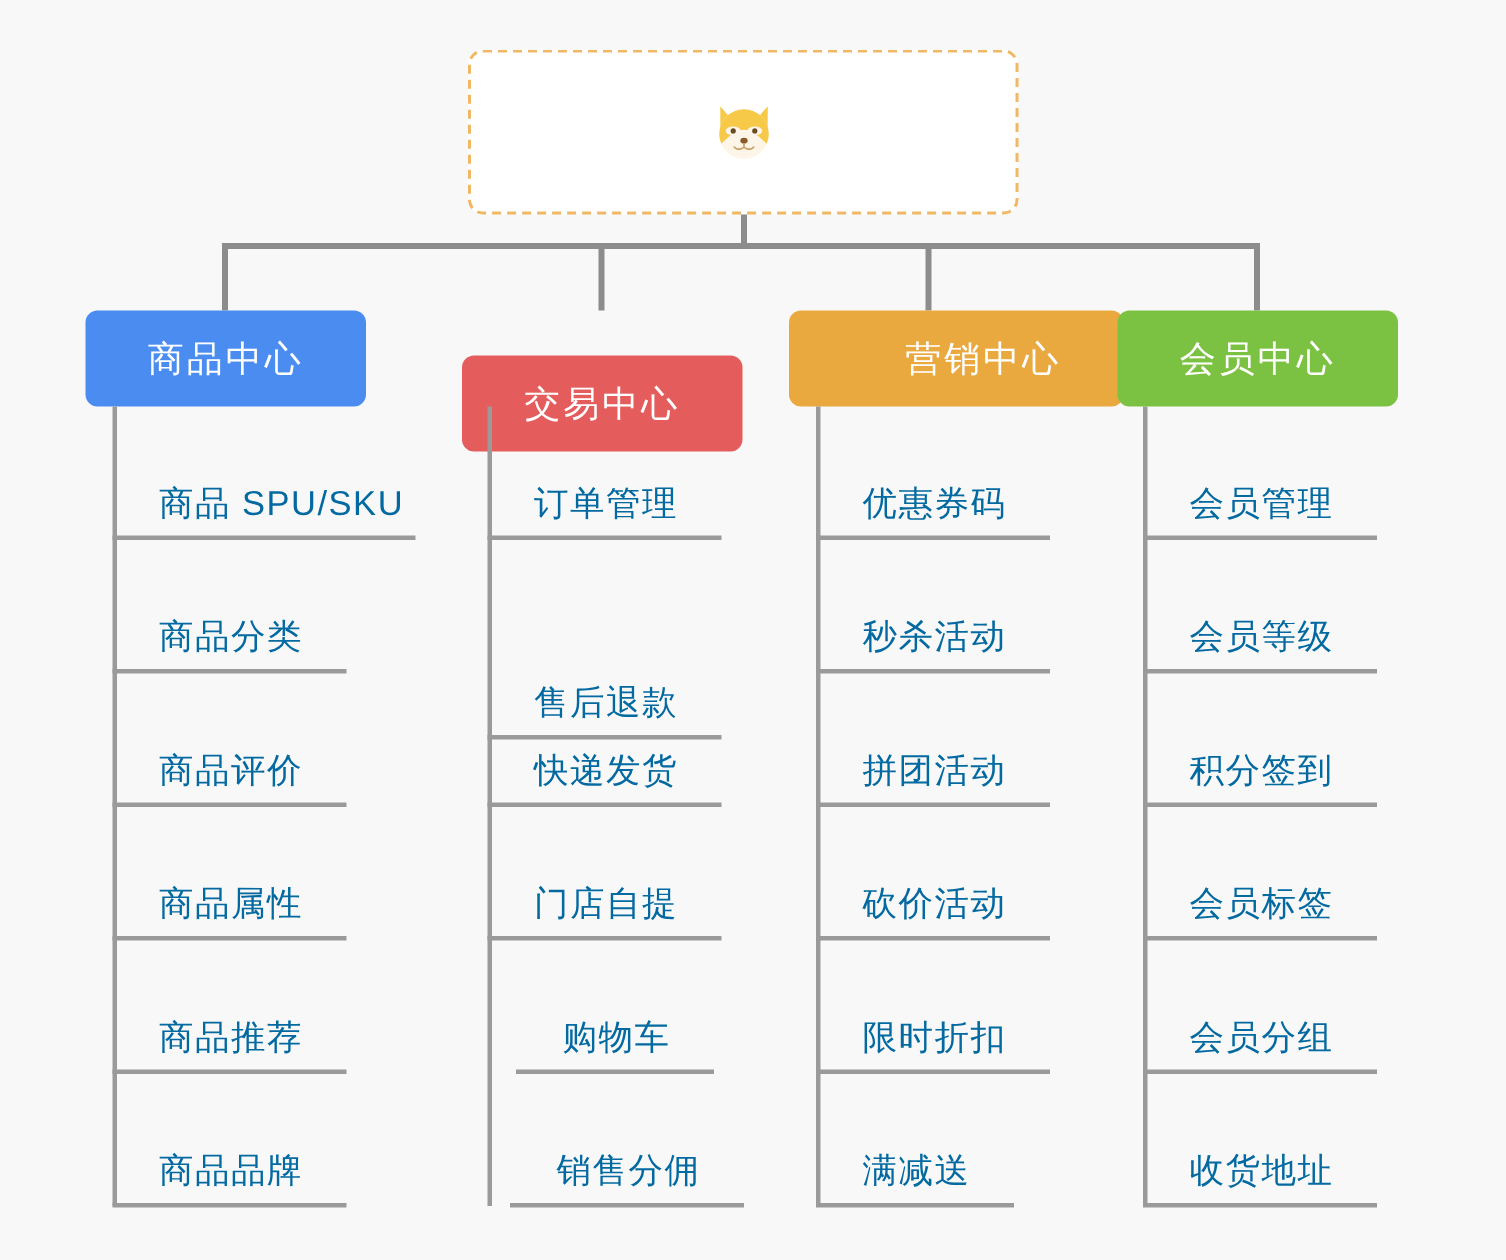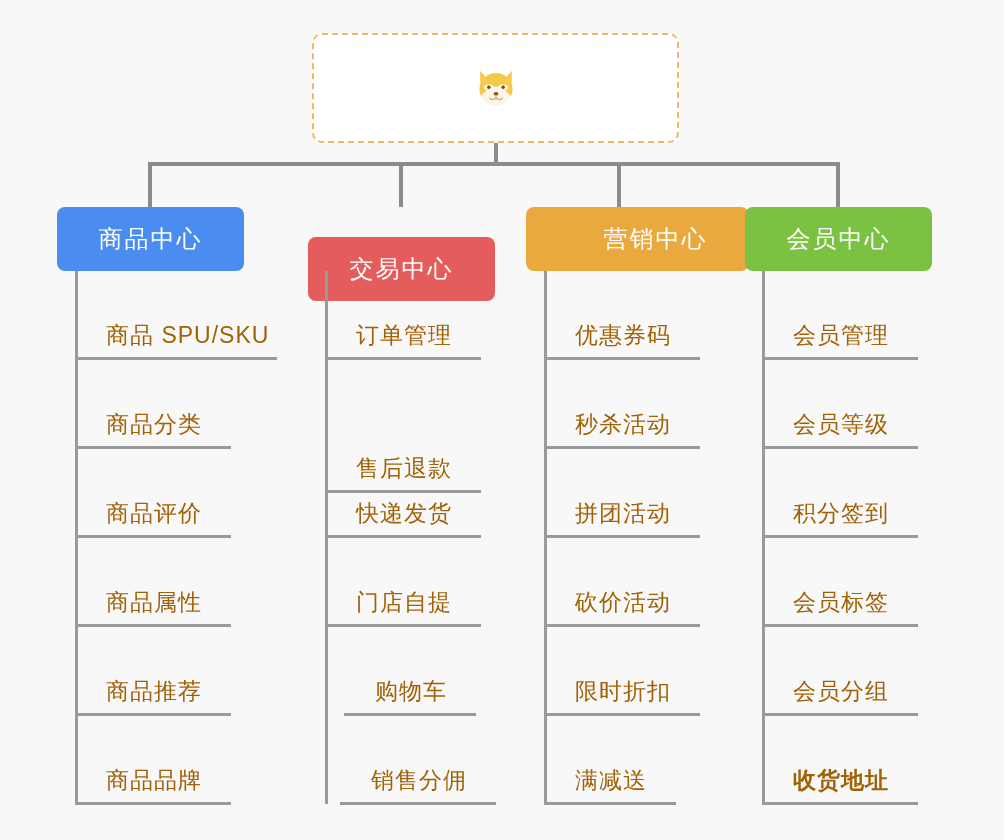--- a/index.html
+++ b/index.html
@@ -94,21 +94,21 @@
     left: 0;
     height: 89px;
     box-sizing: border-box;
     border-bottom: 3px solid #9a9a9a;
     display: flex;
     align-items: flex-end;
     justify-content: flex-start;
   }
   .leaf-label {
     font-size: 23px;
-    color: #a16207;
+    color: #0369a1;
     white-space: nowrap;
     padding-left: 31px;
     padding-bottom: 6px;
     letter-spacing: 1px;
   }
 </style>
 </head>
 <body>
 
 <div id="diagram">
@@ -228,18 +228,18 @@
     </div>
     <div class="leaf" style="top:178px; width:156px;">
       <span class="leaf-label">积分签到</span>
     </div>
     <div class="leaf" style="top:267px; width:156px;">
       <span class="leaf-label">会员标签</span>
     </div>
     <div class="leaf" style="top:356px; width:156px;">
       <span class="leaf-label">会员分组</span>
     </div>
-    <div class="leaf" style="top:445px; width:156px;font-weight:bold;">
+    <div class="leaf" style="top:445px; width:156px;">
       <span class="leaf-label">收货地址</span>
     </div>
   </div>
 
 </div>
 
 </body></html>

